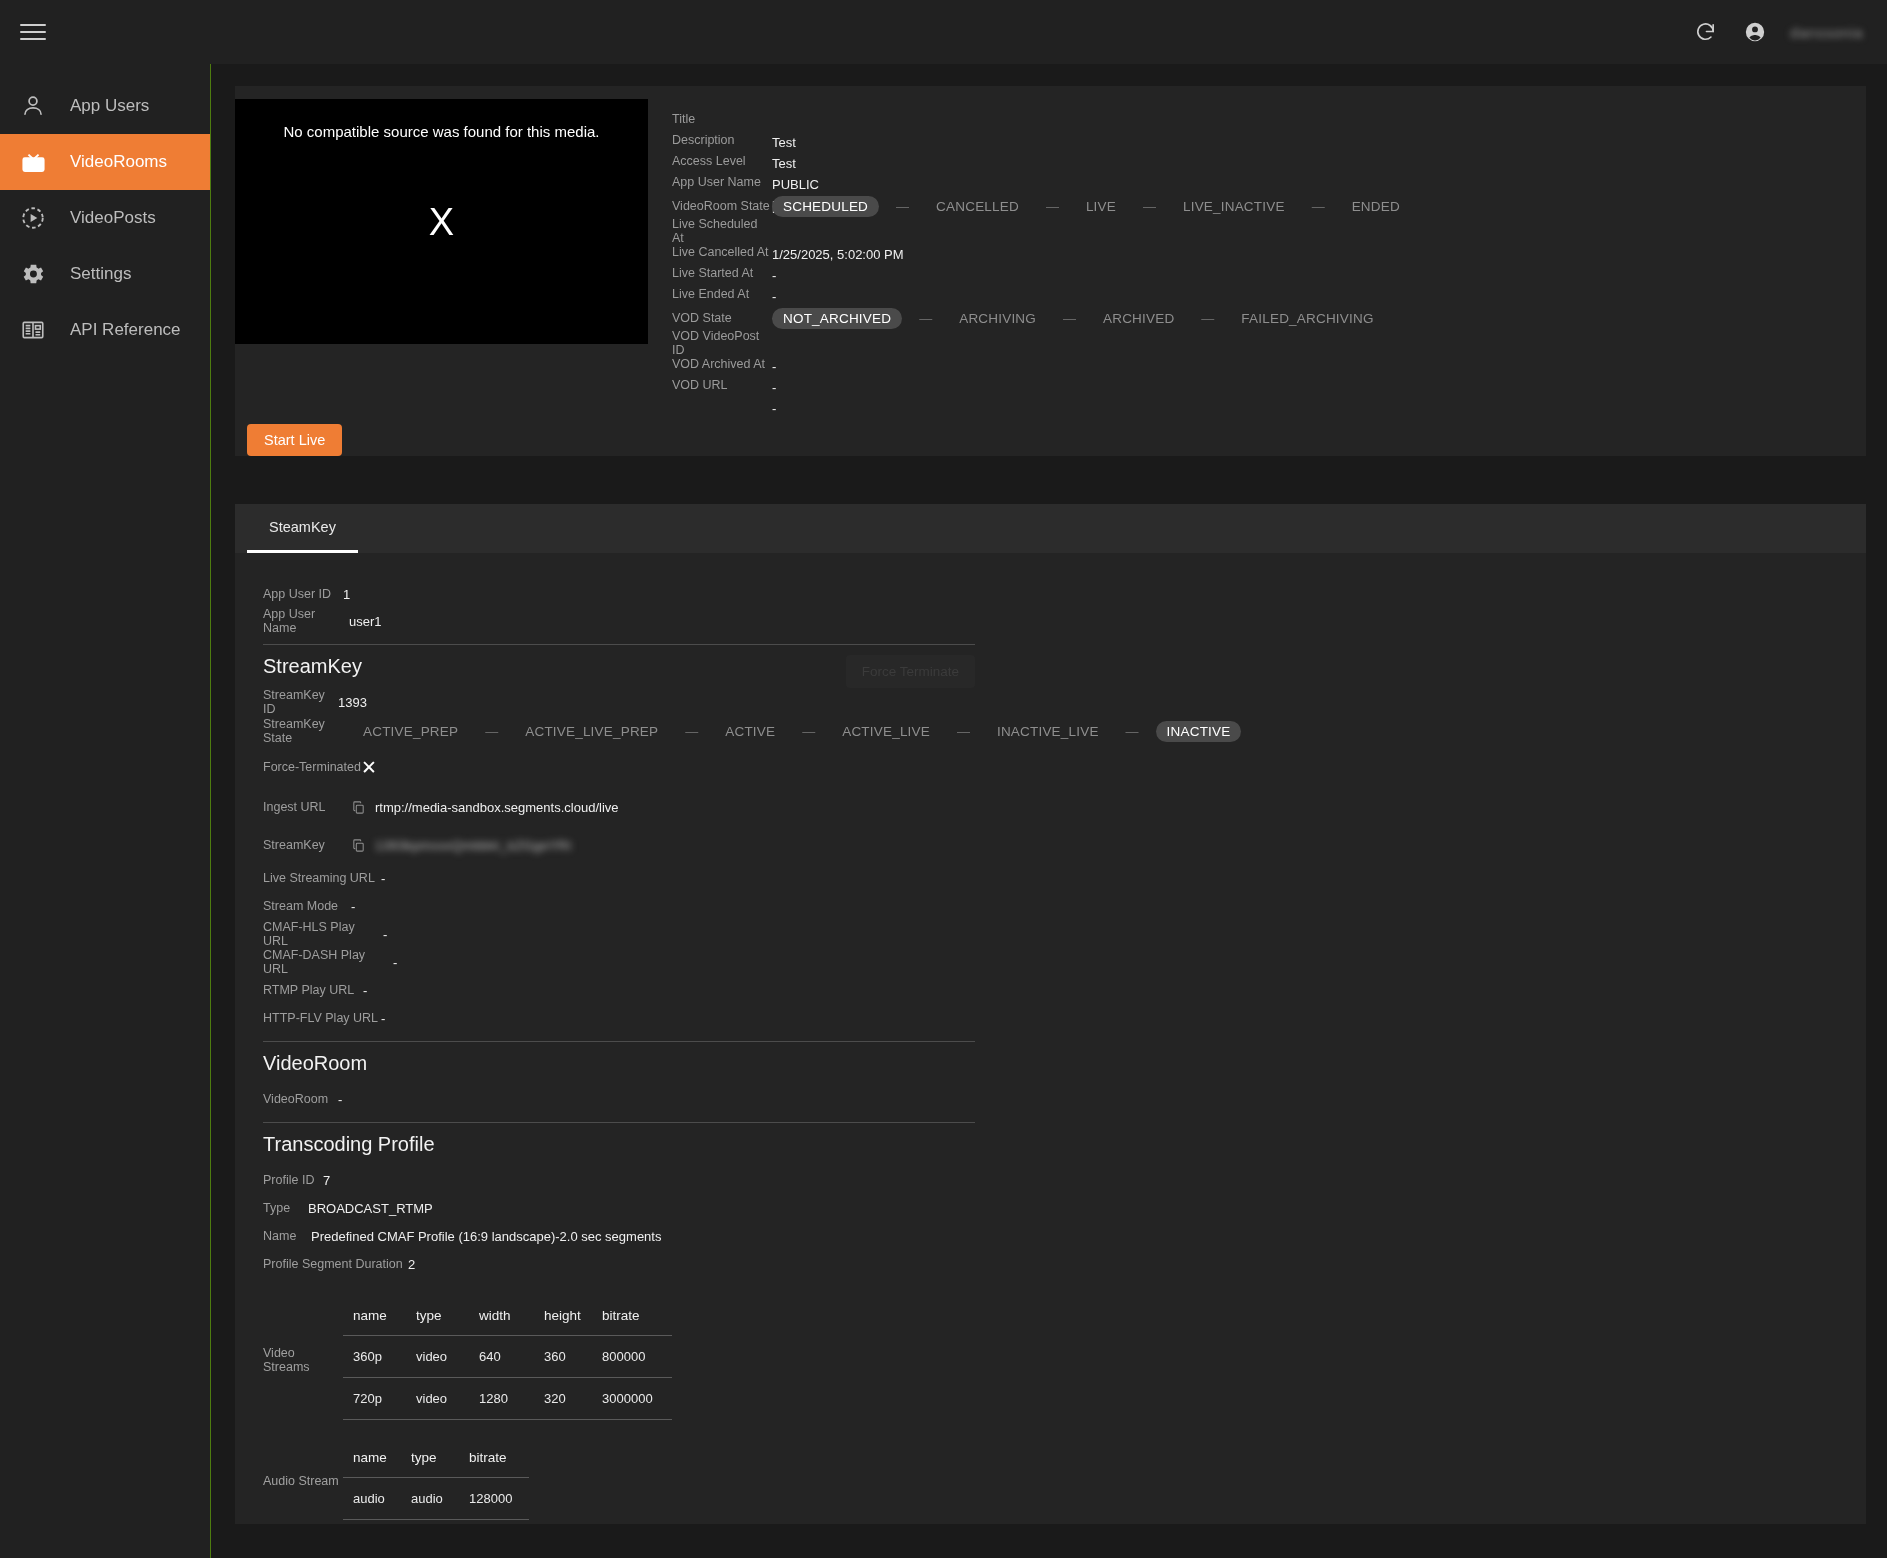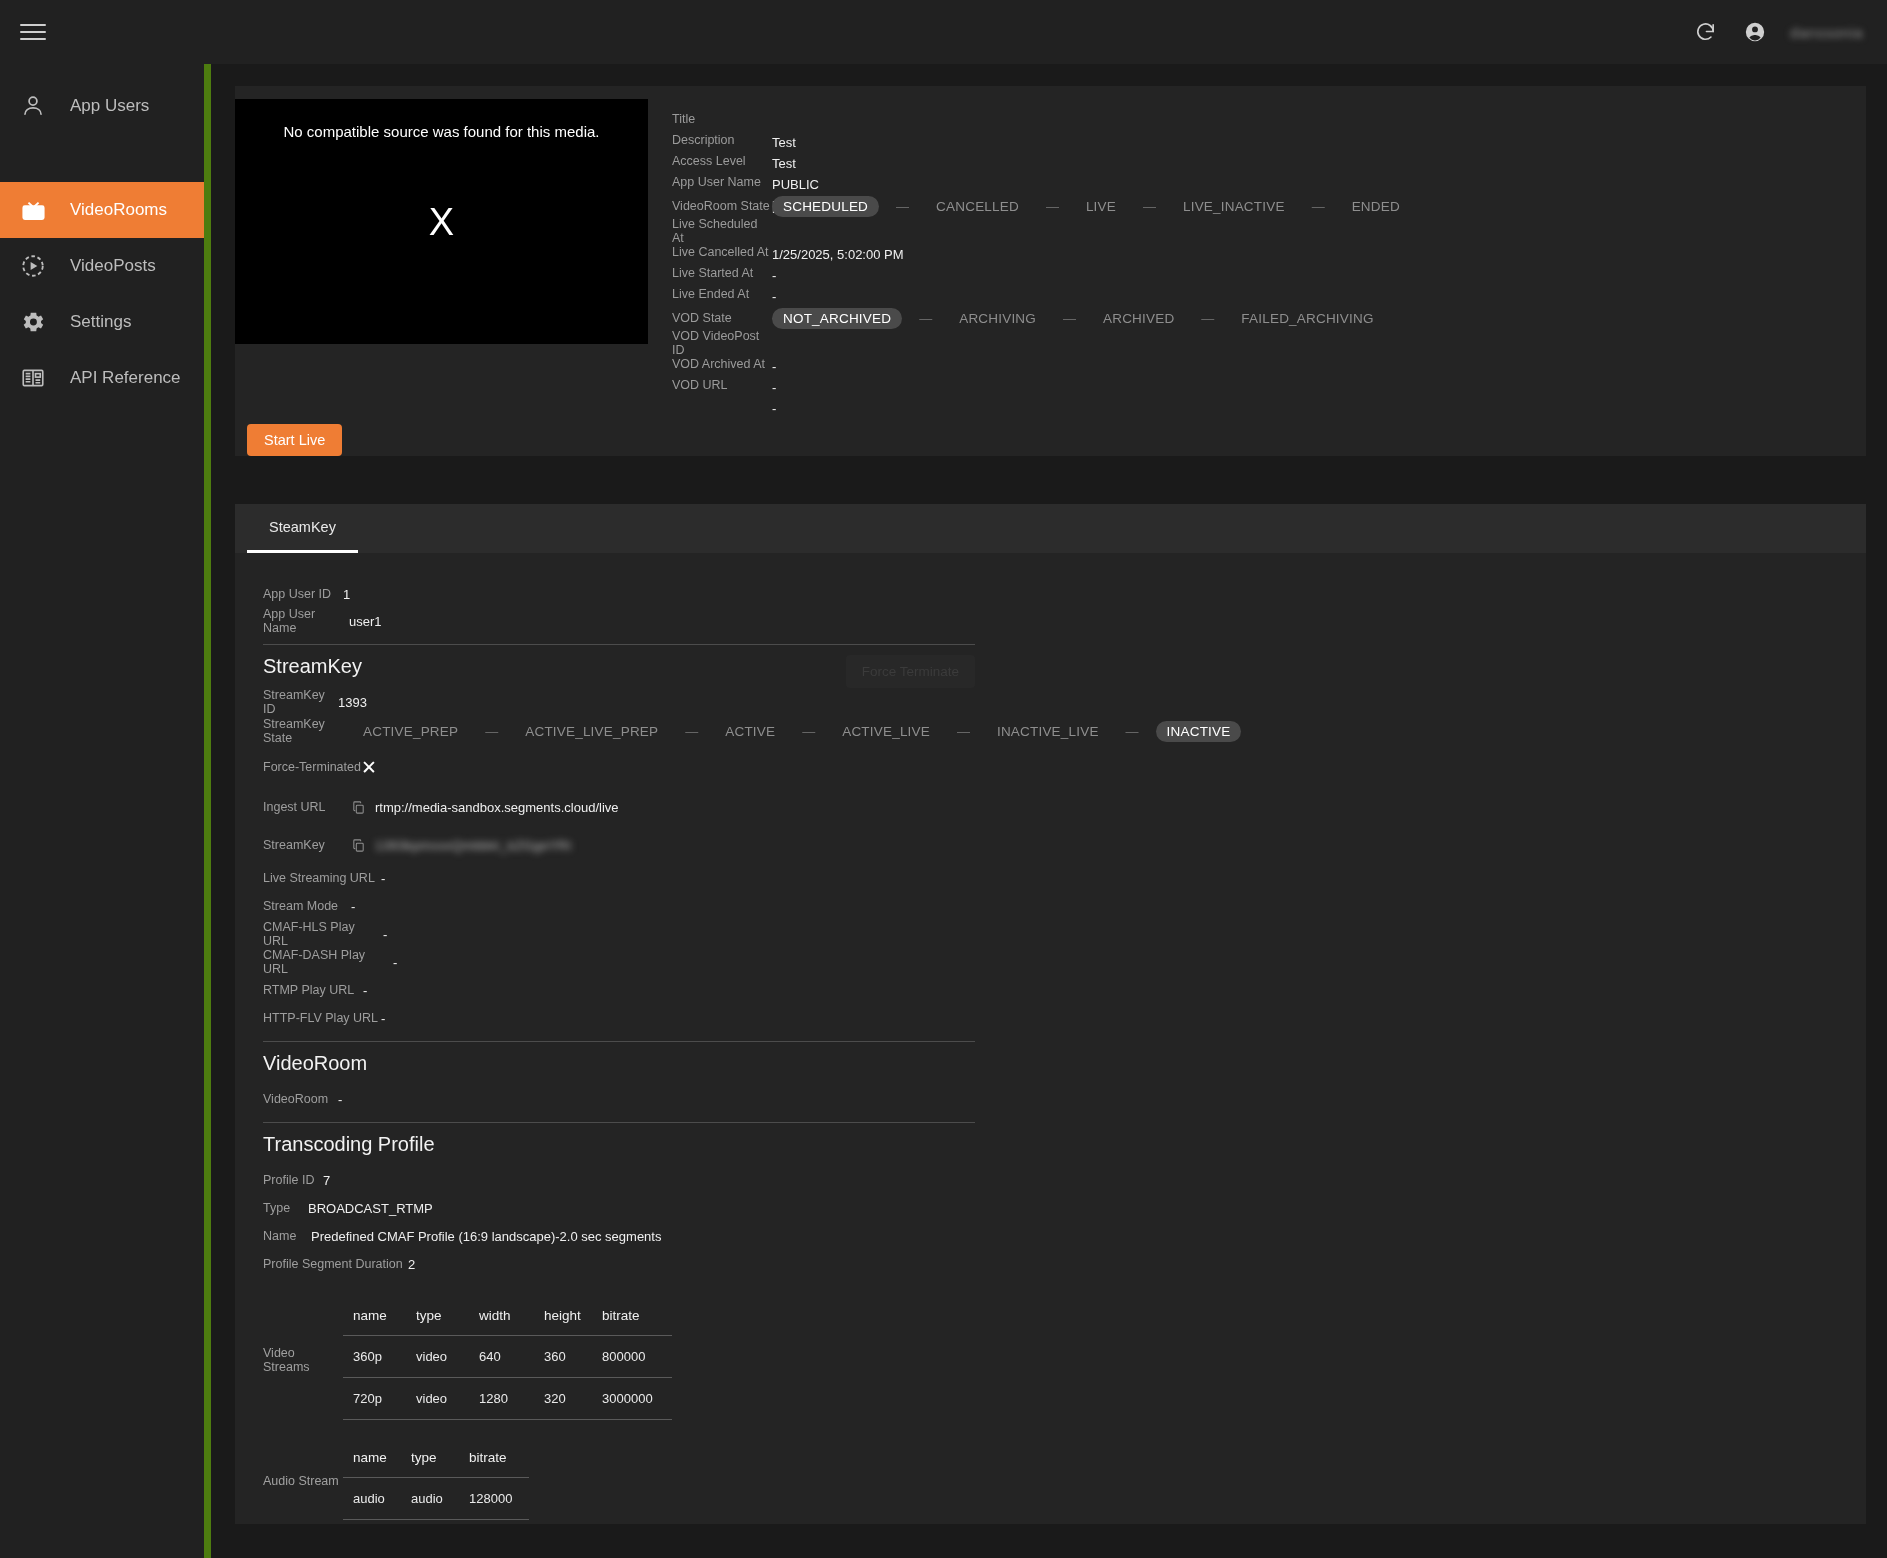--- a/index.html
+++ b/index.html
@@ -23,30 +23,30 @@
   .topbar-right { display:flex; align-items:center; gap:20px; }
   .icon-btn { width:30px;height:30px; display:flex;align-items:center;justify-content:center; cursor:pointer;}
   .username-blur {
     color:#8a8a8a; font-size:15px; filter: blur(3.4px); letter-spacing:0.5px; user-select:none;
   }
 
   
   .sidebar {
     position:absolute; top:64px; left:0; width:211px; height:1494px;
     background:#212121;
-    border-right:7px solid #4d7c0f;
+    border-right:1px solid #4d7c0f;
     padding-top:14px;
   }
   .nav-item {
     display:flex; align-items:center; gap:22px;
     height:56px; padding-left:18px;
     color:#bdbdbd; font-size:17px; cursor:pointer;
   }
   .nav-item .nav-ico { width:30px; height:30px; display:flex; align-items:center; justify-content:center; flex:0 0 30px;}
-  .nav-item.active { background:#ef7d34; color:#ffffff;margin-top:48px; }
+  .nav-item.active { background:#ef7d34; color:#ffffff; }
   .nav-item.active .nav-ico svg { stroke:#fff; fill:#fff; }
   .nav-label { white-space:nowrap; }
   .ext-ico { margin-left:8px; width:17px; height:17px; display:inline-flex; }
 
   
   .content { position:absolute; top:64px; left:211px; width:1676px; height:1494px; background:#1a1a1a; }
 
   .panel-top {
     position:absolute; left:24px; top:22px; width:1631px; height:370px;
     background:#242424;

